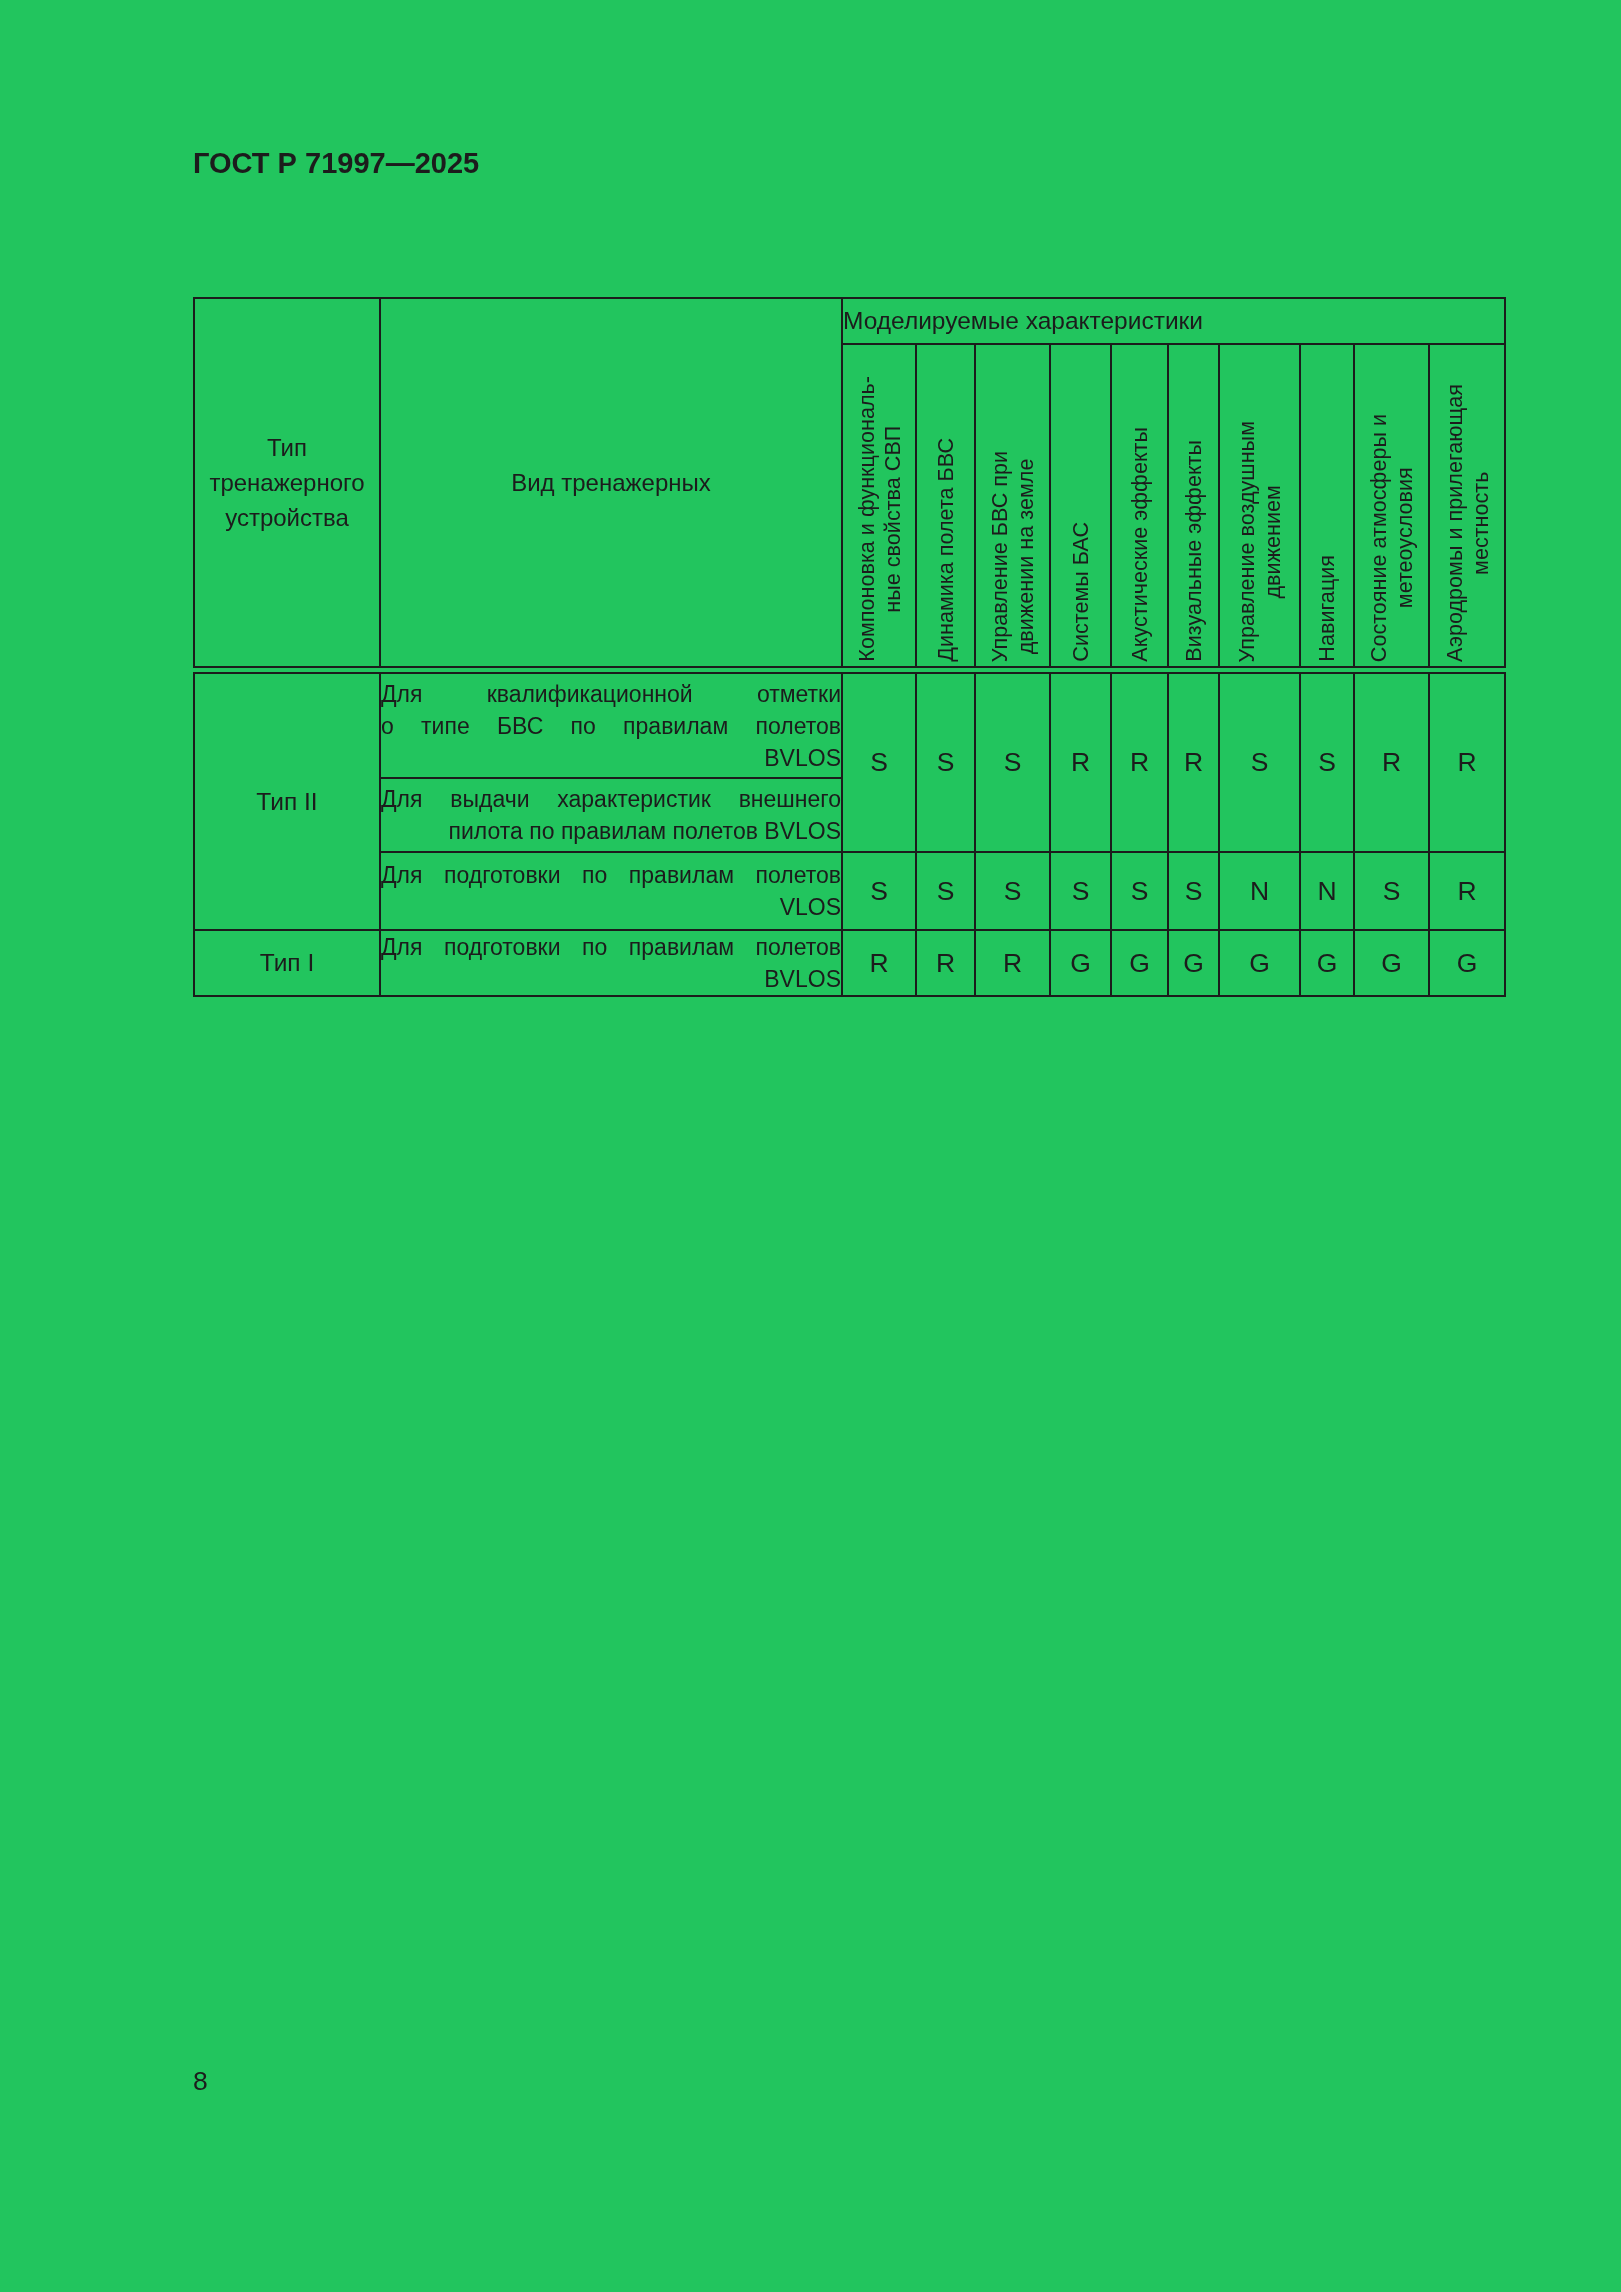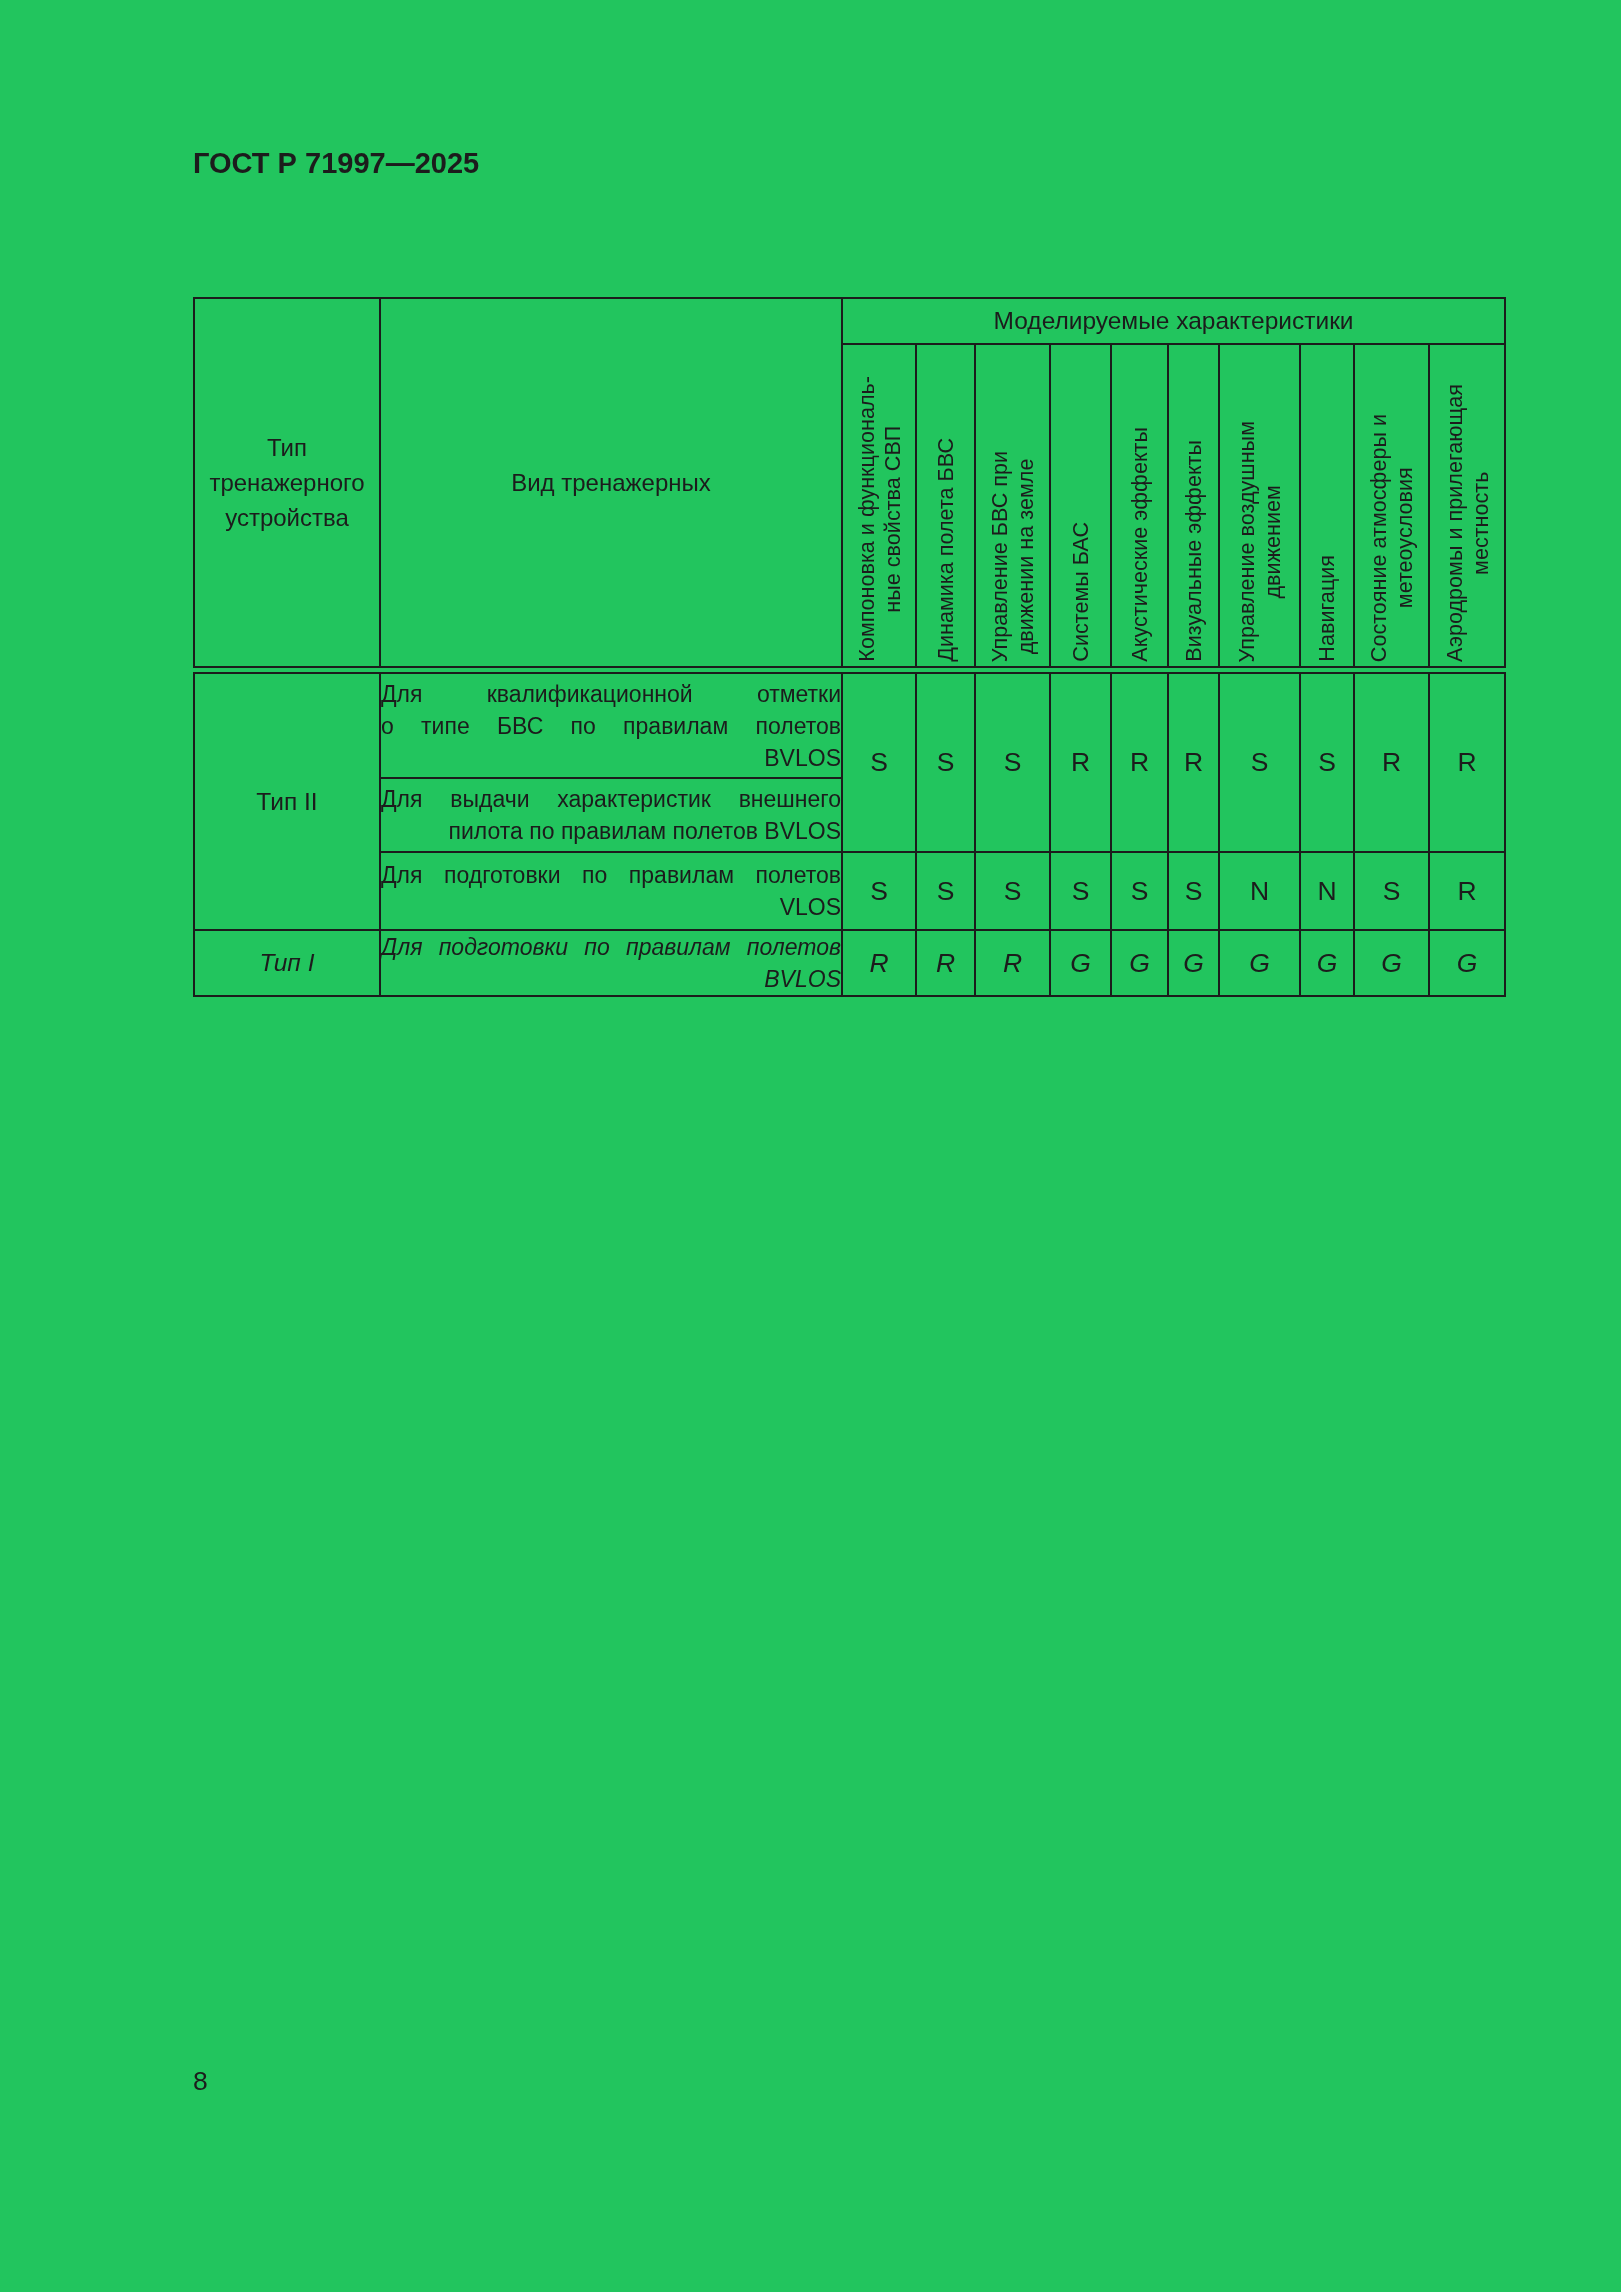--- a/index.html
+++ b/index.html
@@ -53,21 +53,21 @@
   }
   
   .th-type, .th-training {
     text-align: center;
     vertical-align: middle;
     font-size: 24px;
     line-height: 35px;
     white-space: pre-line;
   }
   .th-group {
-    text-align: center;
+    text-align: left;
     vertical-align: middle;
     font-size: 24.5px;
     height: 44px;
   }
   .rot-row { height: 323px; }
   .rot-cell {
     vertical-align: bottom;
     text-align: center;
     padding-bottom: 11.8px;
   }
@@ -100,21 +100,21 @@
     line-height: 32px;
   }
   .val-cell {
     text-align: center;
     vertical-align: middle;
     font-size: 26.5px;
   }
   tr.r1 { height: 105px; }
   tr.r2 { height: 74px; }
   tr.r3 { height: 78px; }
-  tr.r4 { height: 64px; font-style: italic; }
+  tr.r4 { height: 64px; }
   tr.r3 td { border-top-width: 2.9px; }
   tr.r4 td { border-top-width: 2.9px; }
   .page-number {
     position: absolute;
     left: 193px;
     top: 2066px;
     font-size: 26.5px;
   }
 </style>
 </head>

